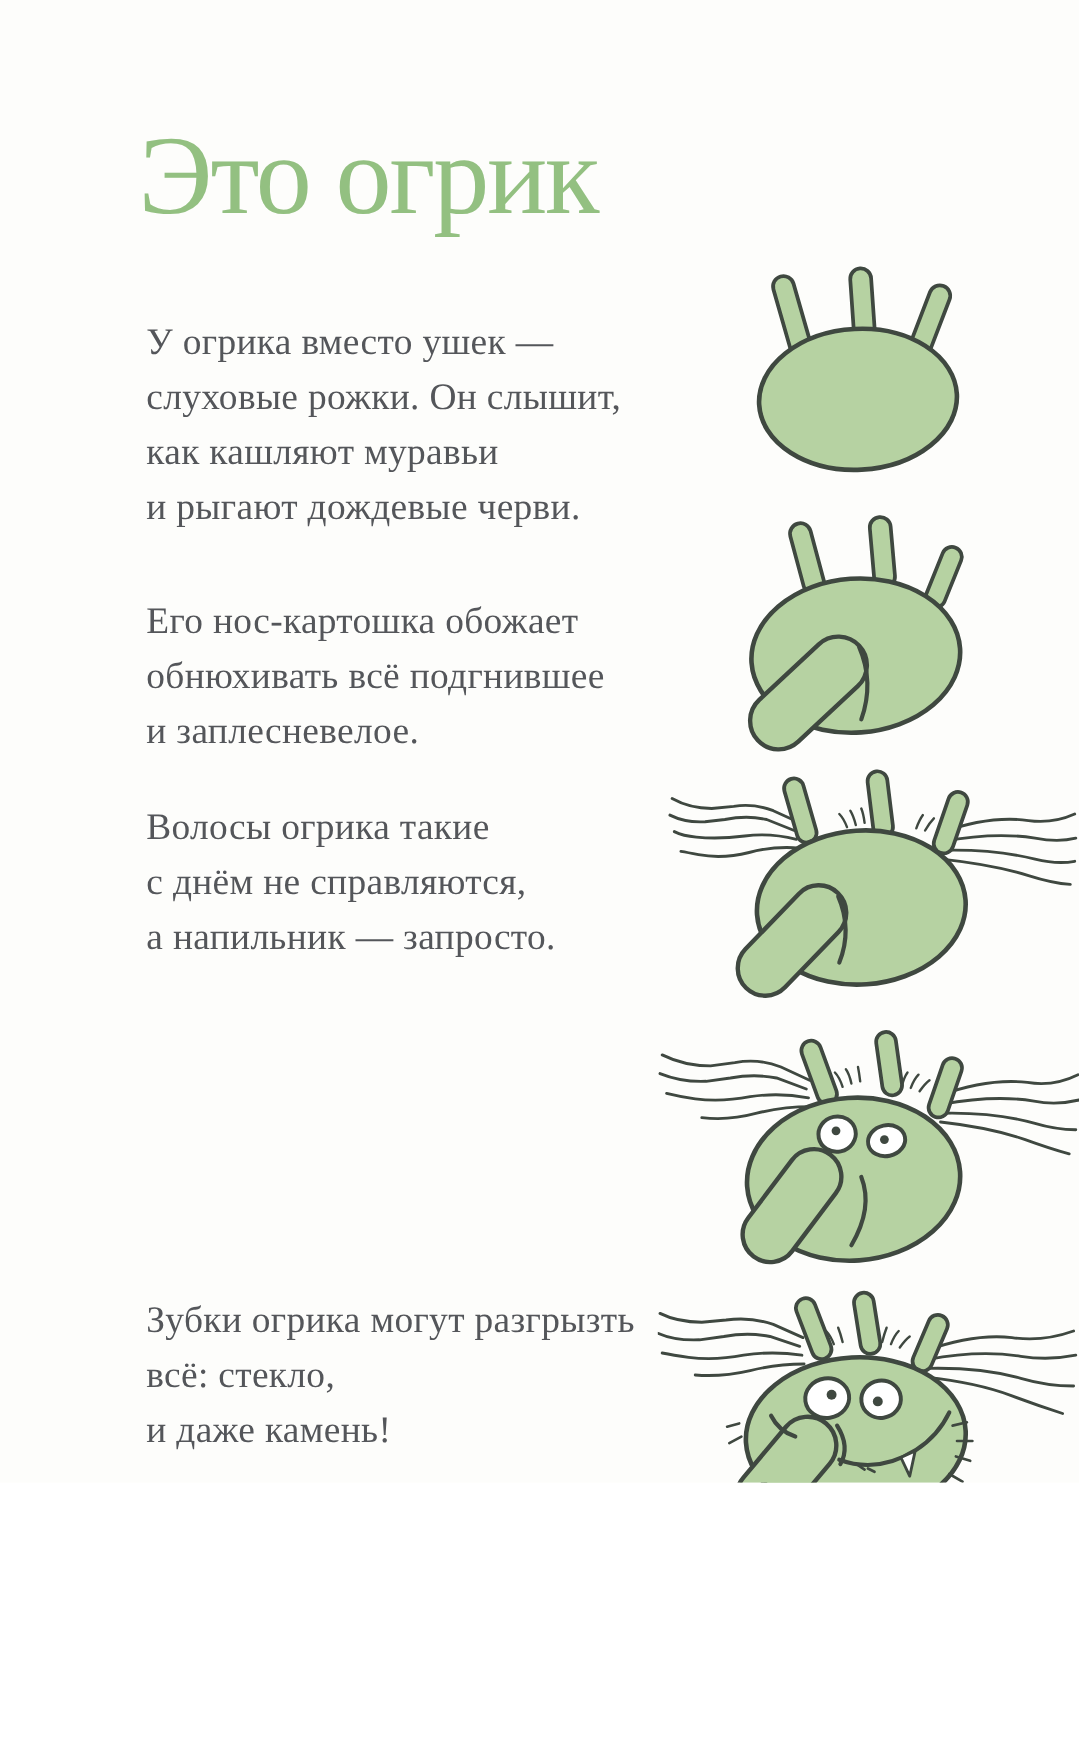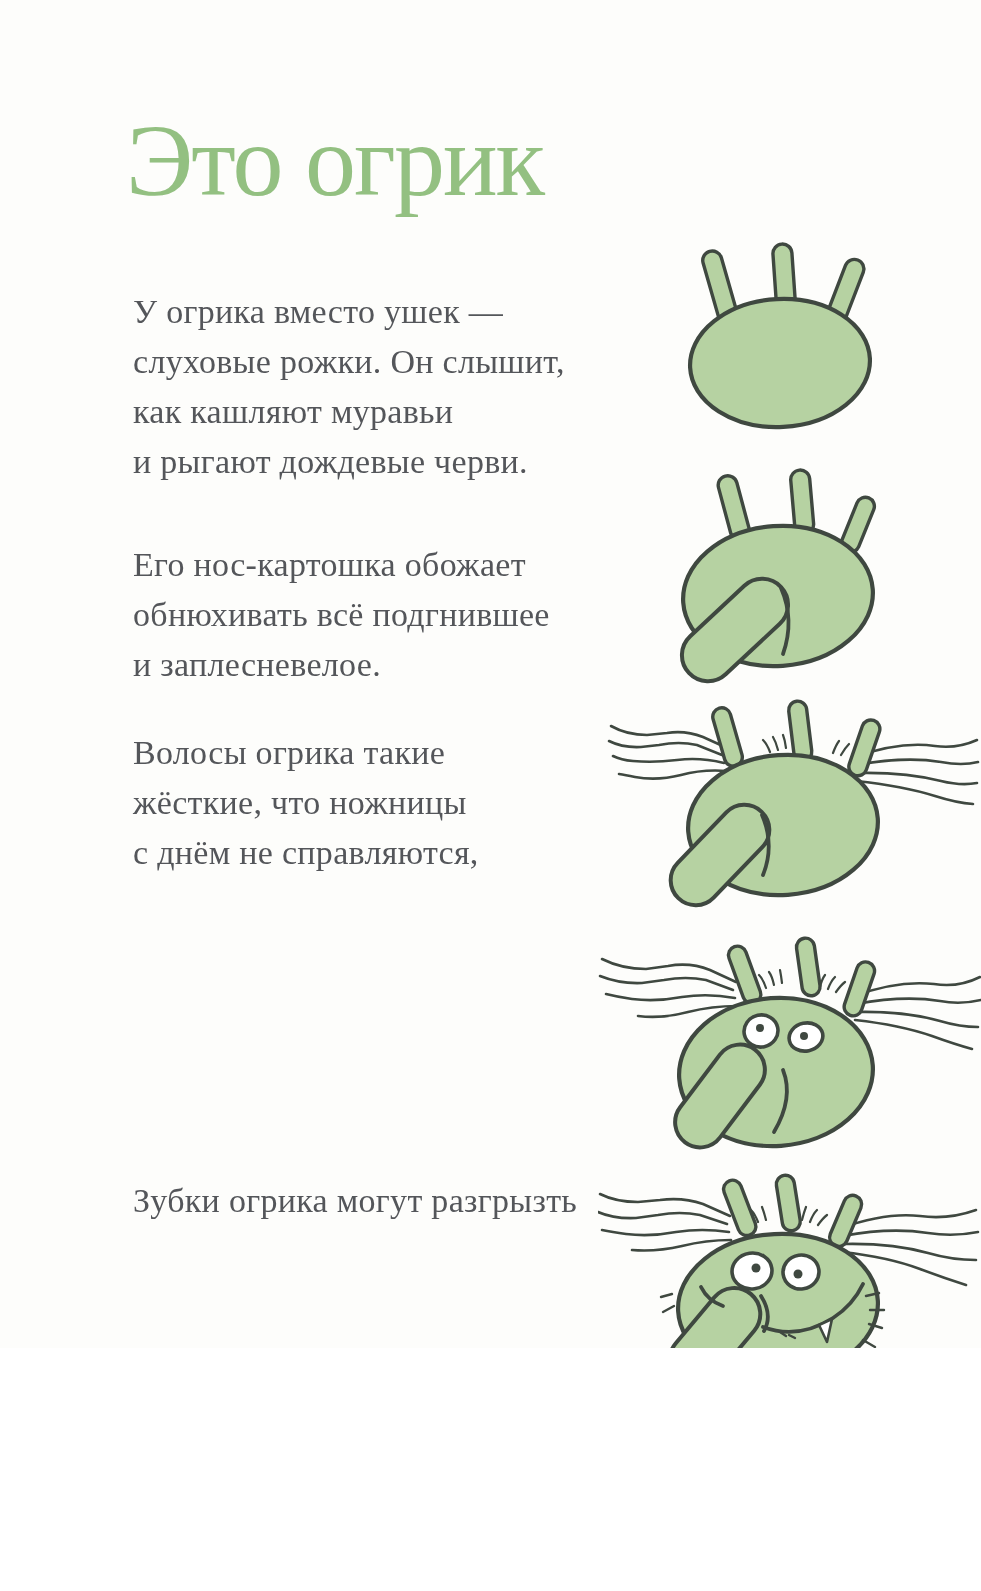--- a/index.html
+++ b/index.html
@@ -66,27 +66,29 @@
   </section>
 
   <section class="para" style="top:540px">
     <div class="line">Его нос-картошка обожает</div>
     <div class="line">обнюхивать всё подгнившее</div>
     <div class="line">и заплесневелое.</div>
   </section>
 
   <section class="para" style="top:728px">
     <div class="line">Волосы огрика такие</div>
-    <div class="line">жёсткие, что ножницы</div>
     <div class="line">с днём не справляются,</div>
+    <div class="line">а напильник — запросто.</div>
   </section>
 
 
   <section class="para" style="top:1176px">
     <div class="line">Зубки огрика могут разгрызть</div>
+    <div class="line">всё: стекло,</div>
+    <div class="line">и даже камень!</div>
   </section>
 
   <svg class="illu" style="left:678px;top:238px" width="200" height="195" viewBox="0 0 200 195" role="img" aria-label="ogrik-step1-head-with-hearing-horns">
     <g>
       <g transform="translate(41,46) rotate(-16)">
           <rect class="fillg horn" x="-9.5" y="-34" width="19" height="76" rx="9.5"></rect>
         </g>
       <g transform="translate(106,38) rotate(-4)">
           <rect class="fillg horn" x="-9.5" y="-32" width="19" height="72" rx="9.5"></rect>
         </g>

